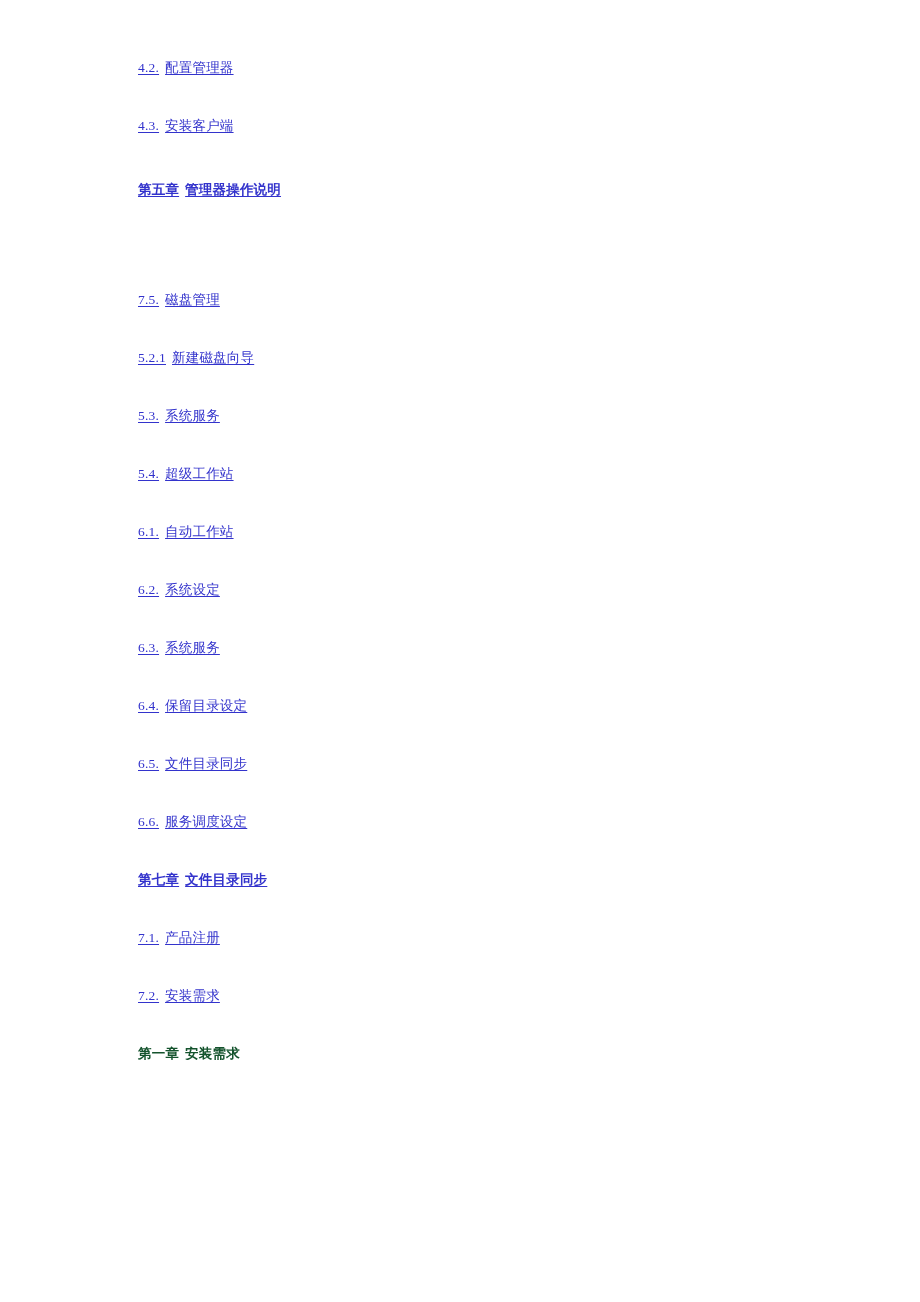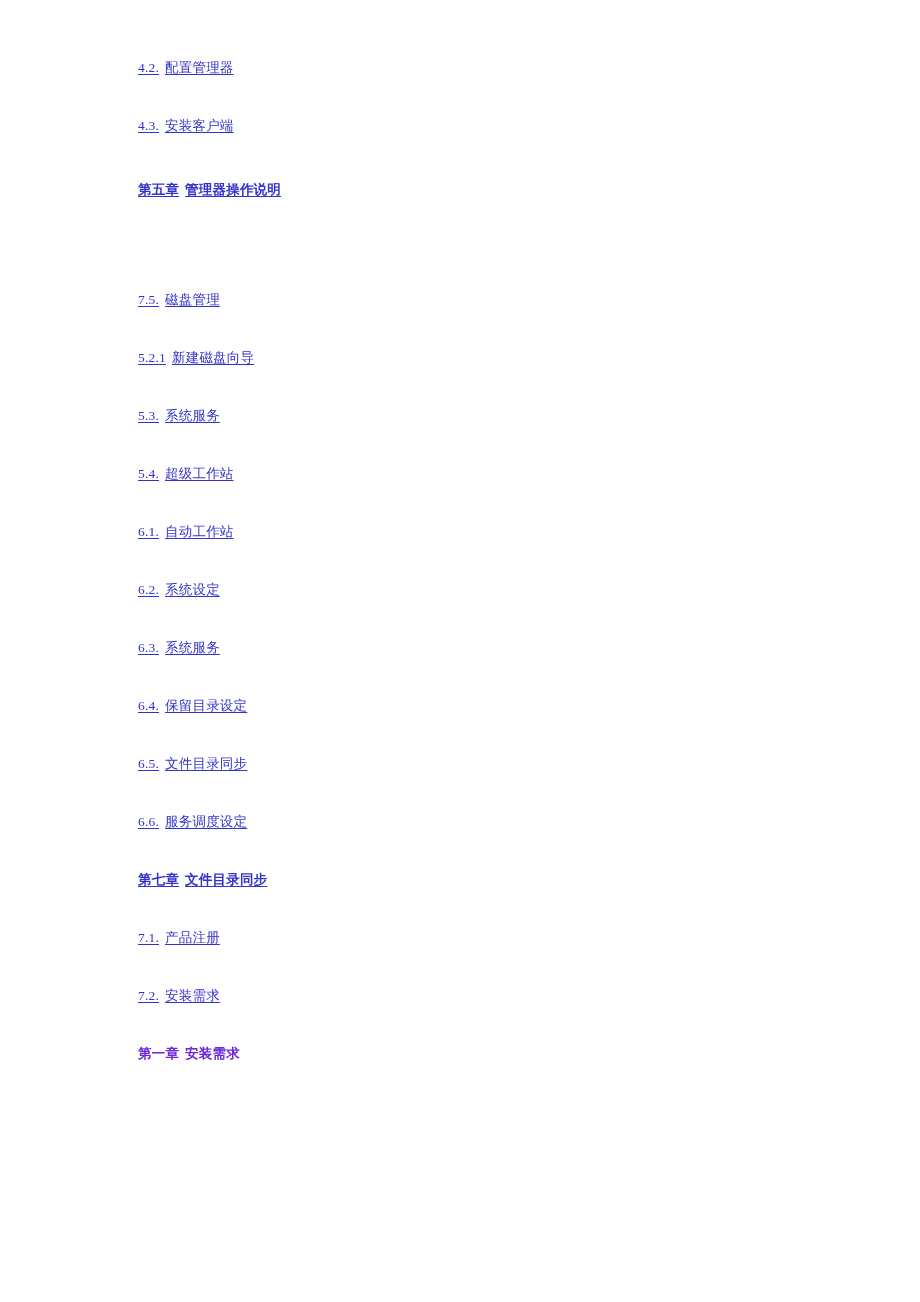--- a/index.html
+++ b/index.html
@@ -49,21 +49,21 @@
     text-decoration: underline;
     text-underline-offset: 2px;
     font-size: 13.5px;
     letter-spacing: 0.2px;
     cursor: pointer;
   }
   .link.chapter {
     font-weight: bold;
   }
   .plain-heading {
-    color: #6d28d9;
+    color: #14532d;
     font-weight: bold;
     font-size: 13.5px;
     letter-spacing: 0.2px;
     text-decoration: none;
   }
   .num {
     display: inline;
   }
   .sep {
     display: inline-block;

